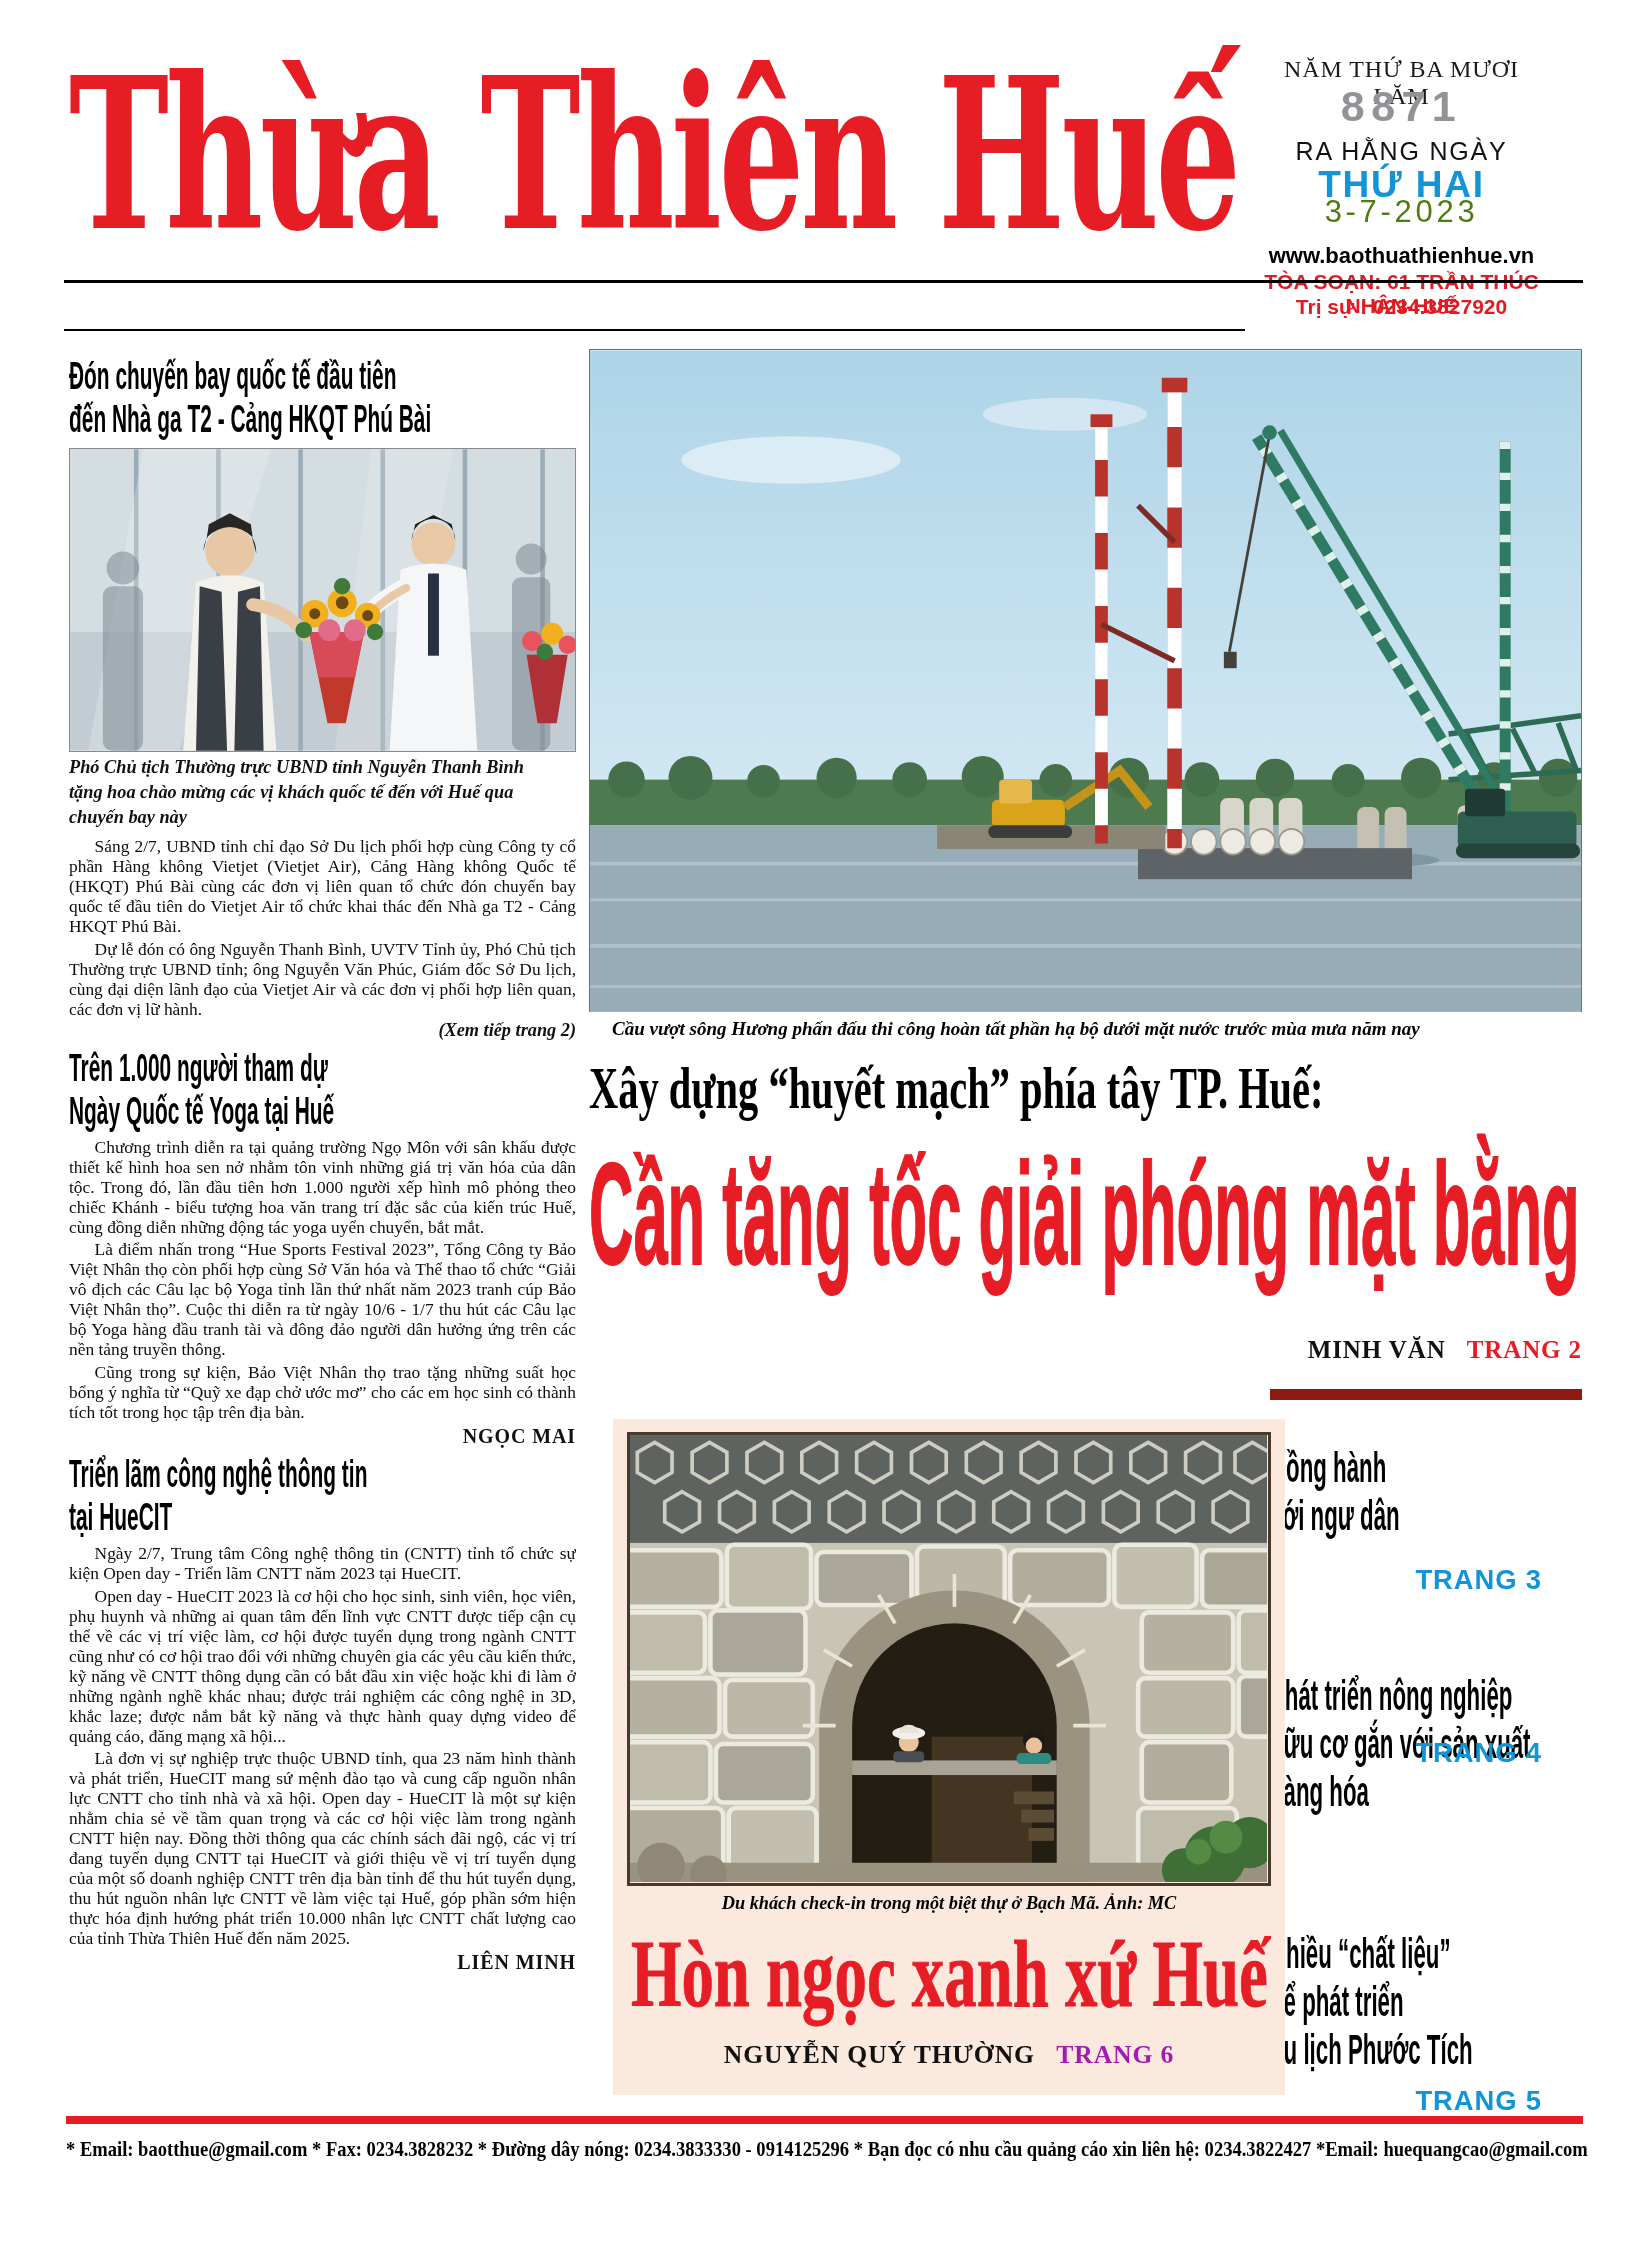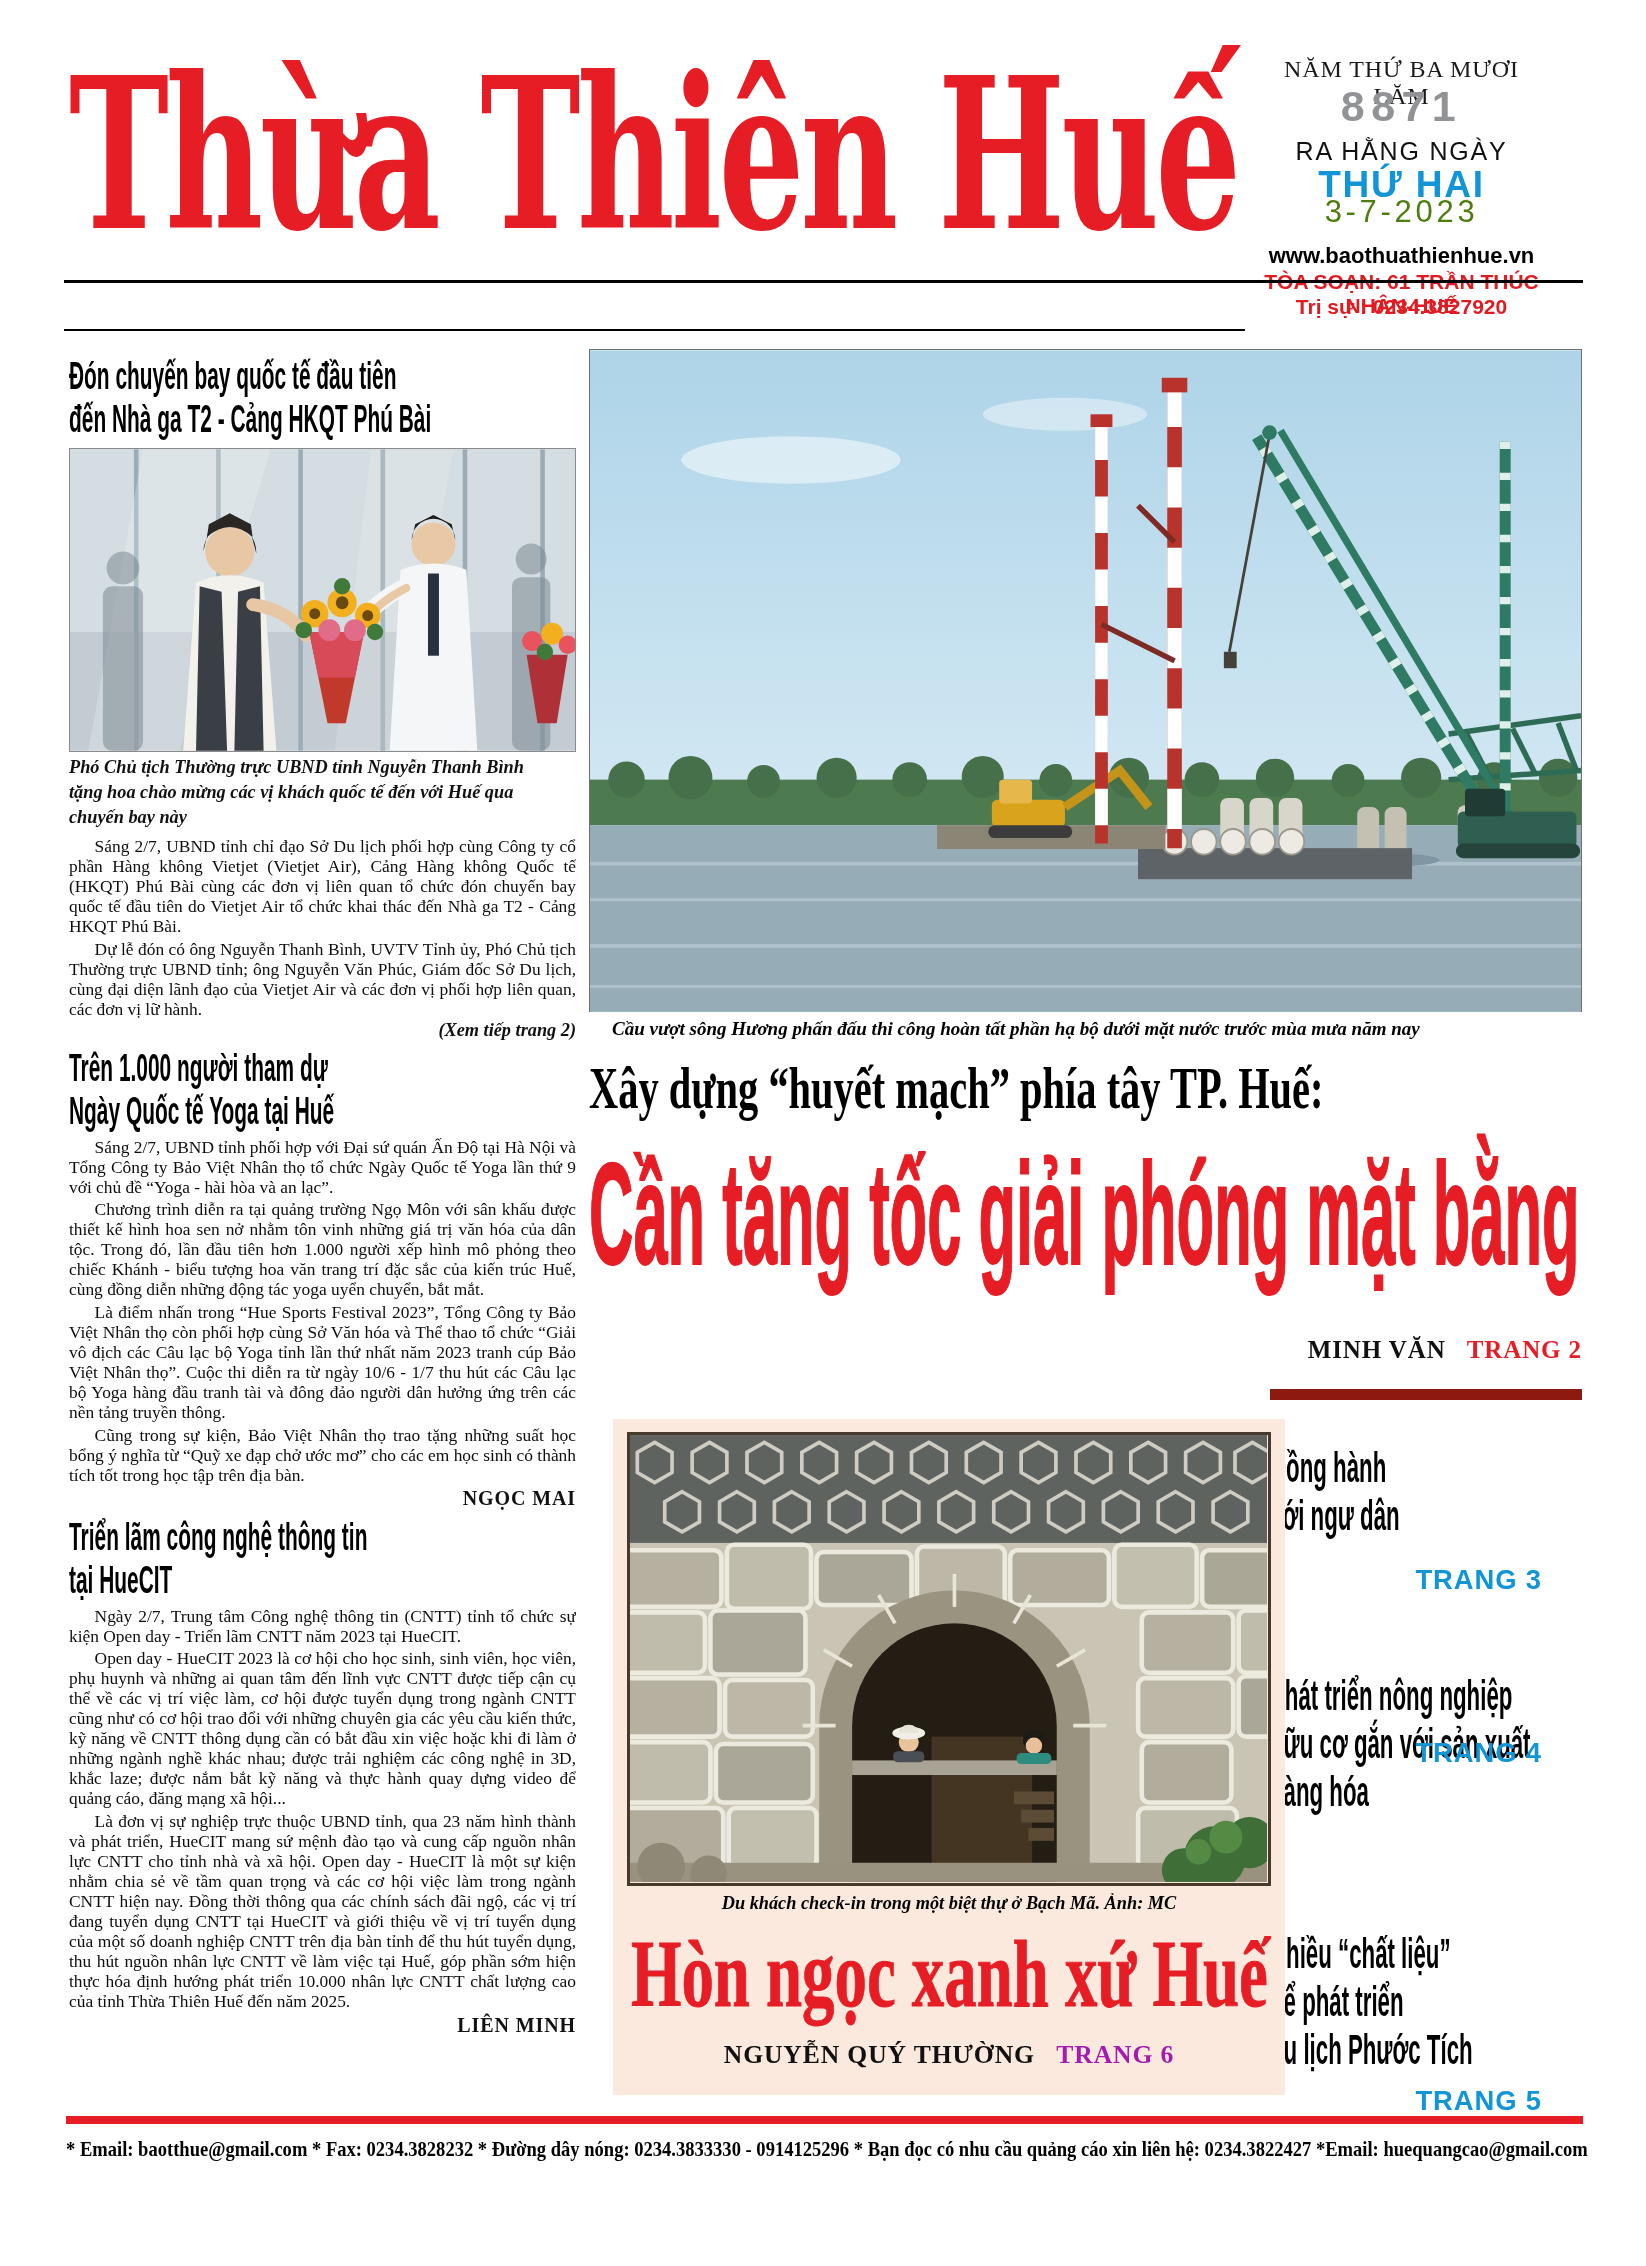--- a/index.html
+++ b/index.html
@@ -162,21 +162,20 @@
     </div>
 
     <div class="caption">Phó Chủ tịch Thường trực UBND tỉnh Nguyễn Thanh Bình tặng hoa chào mừng các vị khách quốc tế đến với Huế qua chuyến bay này</div>
 
     <p class="body-p">Sáng 2/7, UBND tỉnh chỉ đạo Sở Du lịch phối hợp cùng Công ty cổ phần Hàng không Vietjet (Vietjet Air), Cảng Hàng không Quốc tế (HKQT) Phú Bài cùng các đơn vị liên quan tổ chức đón chuyến bay quốc tế đầu tiên do Vietjet Air tổ chức khai thác đến Nhà ga T2 - Cảng HKQT Phú Bài.</p>
     <p class="body-p">Dự lễ đón có ông Nguyễn Thanh Bình, UVTV Tỉnh ủy, Phó Chủ tịch Thường trực UBND tỉnh; ông Nguyễn Văn Phúc, Giám đốc Sở Du lịch, cùng đại diện lãnh đạo của Vietjet Air và các đơn vị phối hợp liên quan, các đơn vị lữ hành.</p>
     <div class="continuation">(Xem tiếp trang 2)</div>
 
     <div class="cond headline">Trên 1.000 người tham dự
 Ngày Quốc tế Yoga tại Huế</div>
-    <p class="body-p">Sáng 2/7, UBND tỉnh phối hợp với Đại sứ quán Ấn Độ tại Hà Nội và Tổng Công ty Bảo Việt Nhân thọ tổ chức Ngày Quốc tế Yoga lần thứ 9 với chủ đề “Yoga - hài hòa và an lạc”.</p>
     <p class="body-p">Chương trình diễn ra tại quảng trường Ngọ Môn với sân khấu được thiết kế hình hoa sen nở nhằm tôn vinh những giá trị văn hóa của dân tộc. Trong đó, lần đầu tiên hơn 1.000 người xếp hình mô phỏng theo chiếc Khánh - biểu tượng hoa văn trang trí đặc sắc của kiến trúc Huế, cùng đồng diễn những động tác yoga uyển chuyển, bắt mắt.</p>
     <p class="body-p">Là điểm nhấn trong “Hue Sports Festival 2023”, Tổng Công ty Bảo Việt Nhân thọ còn phối hợp cùng Sở Văn hóa và Thể thao tổ chức “Giải vô địch các Câu lạc bộ Yoga tỉnh lần thứ nhất năm 2023 tranh cúp Bảo Việt Nhân thọ”. Cuộc thi diễn ra từ ngày 10/6 - 1/7 thu hút các Câu lạc bộ Yoga hàng đầu tranh tài và đông đảo người dân hưởng ứng trên các nền tảng truyền thông.</p>
     <p class="body-p">Cũng trong sự kiện, Bảo Việt Nhân thọ trao tặng những suất học bổng ý nghĩa từ “Quỹ xe đạp chở ước mơ” cho các em học sinh có thành tích tốt trong học tập trên địa bàn.</p>
     <div class="byline-r">NGỌC MAI</div>
 
     <div class="cond headline">Triển lãm công nghệ thông tin
 tại HueCIT</div>
     <p class="body-p">Ngày 2/7, Trung tâm Công nghệ thông tin (CNTT) tỉnh tổ chức sự kiện Open day - Triển lãm CNTT năm 2023 tại HueCIT.</p>
     <p class="body-p">Open day - HueCIT 2023 là cơ hội cho học sinh, sinh viên, học viên, phụ huynh và những ai quan tâm đến lĩnh vực CNTT được tiếp cận cụ thể về các vị trí việc làm, cơ hội được tuyển dụng trong ngành CNTT cũng như có cơ hội trao đổi với những chuyên gia các yêu cầu kiến thức, kỹ năng về CNTT thông dụng cần có bắt đầu xin việc hoặc khi đi làm ở những ngành nghề khác nhau; được trải nghiệm các công nghệ in 3D, khắc laze; được nắm bắt kỹ năng và thực hành quay dựng video để quảng cáo, đăng mạng xã hội...</p>
     <p class="body-p">Là đơn vị sự nghiệp trực thuộc UBND tỉnh, qua 23 năm hình thành và phát triển, HueCIT mang sứ mệnh đào tạo và cung cấp nguồn nhân lực CNTT cho tỉnh nhà và xã hội. Open day - HueCIT là một sự kiện nhằm chia sẻ về tầm quan trọng và các cơ hội việc làm trong ngành CNTT hiện nay. Đồng thời thông qua các chính sách đãi ngộ, các vị trí đang tuyển dụng CNTT tại HueCIT và giới thiệu về vị trí tuyển dụng của một số doanh nghiệp CNTT trên địa bàn tỉnh để thu hút tuyển dụng, thu hút nguồn nhân lực CNTT về làm việc tại Huế, góp phần sớm hiện thực hóa định hướng phát triển 10.000 nhân lực CNTT chất lượng cao của tỉnh Thừa Thiên Huế đến năm 2025.</p>

